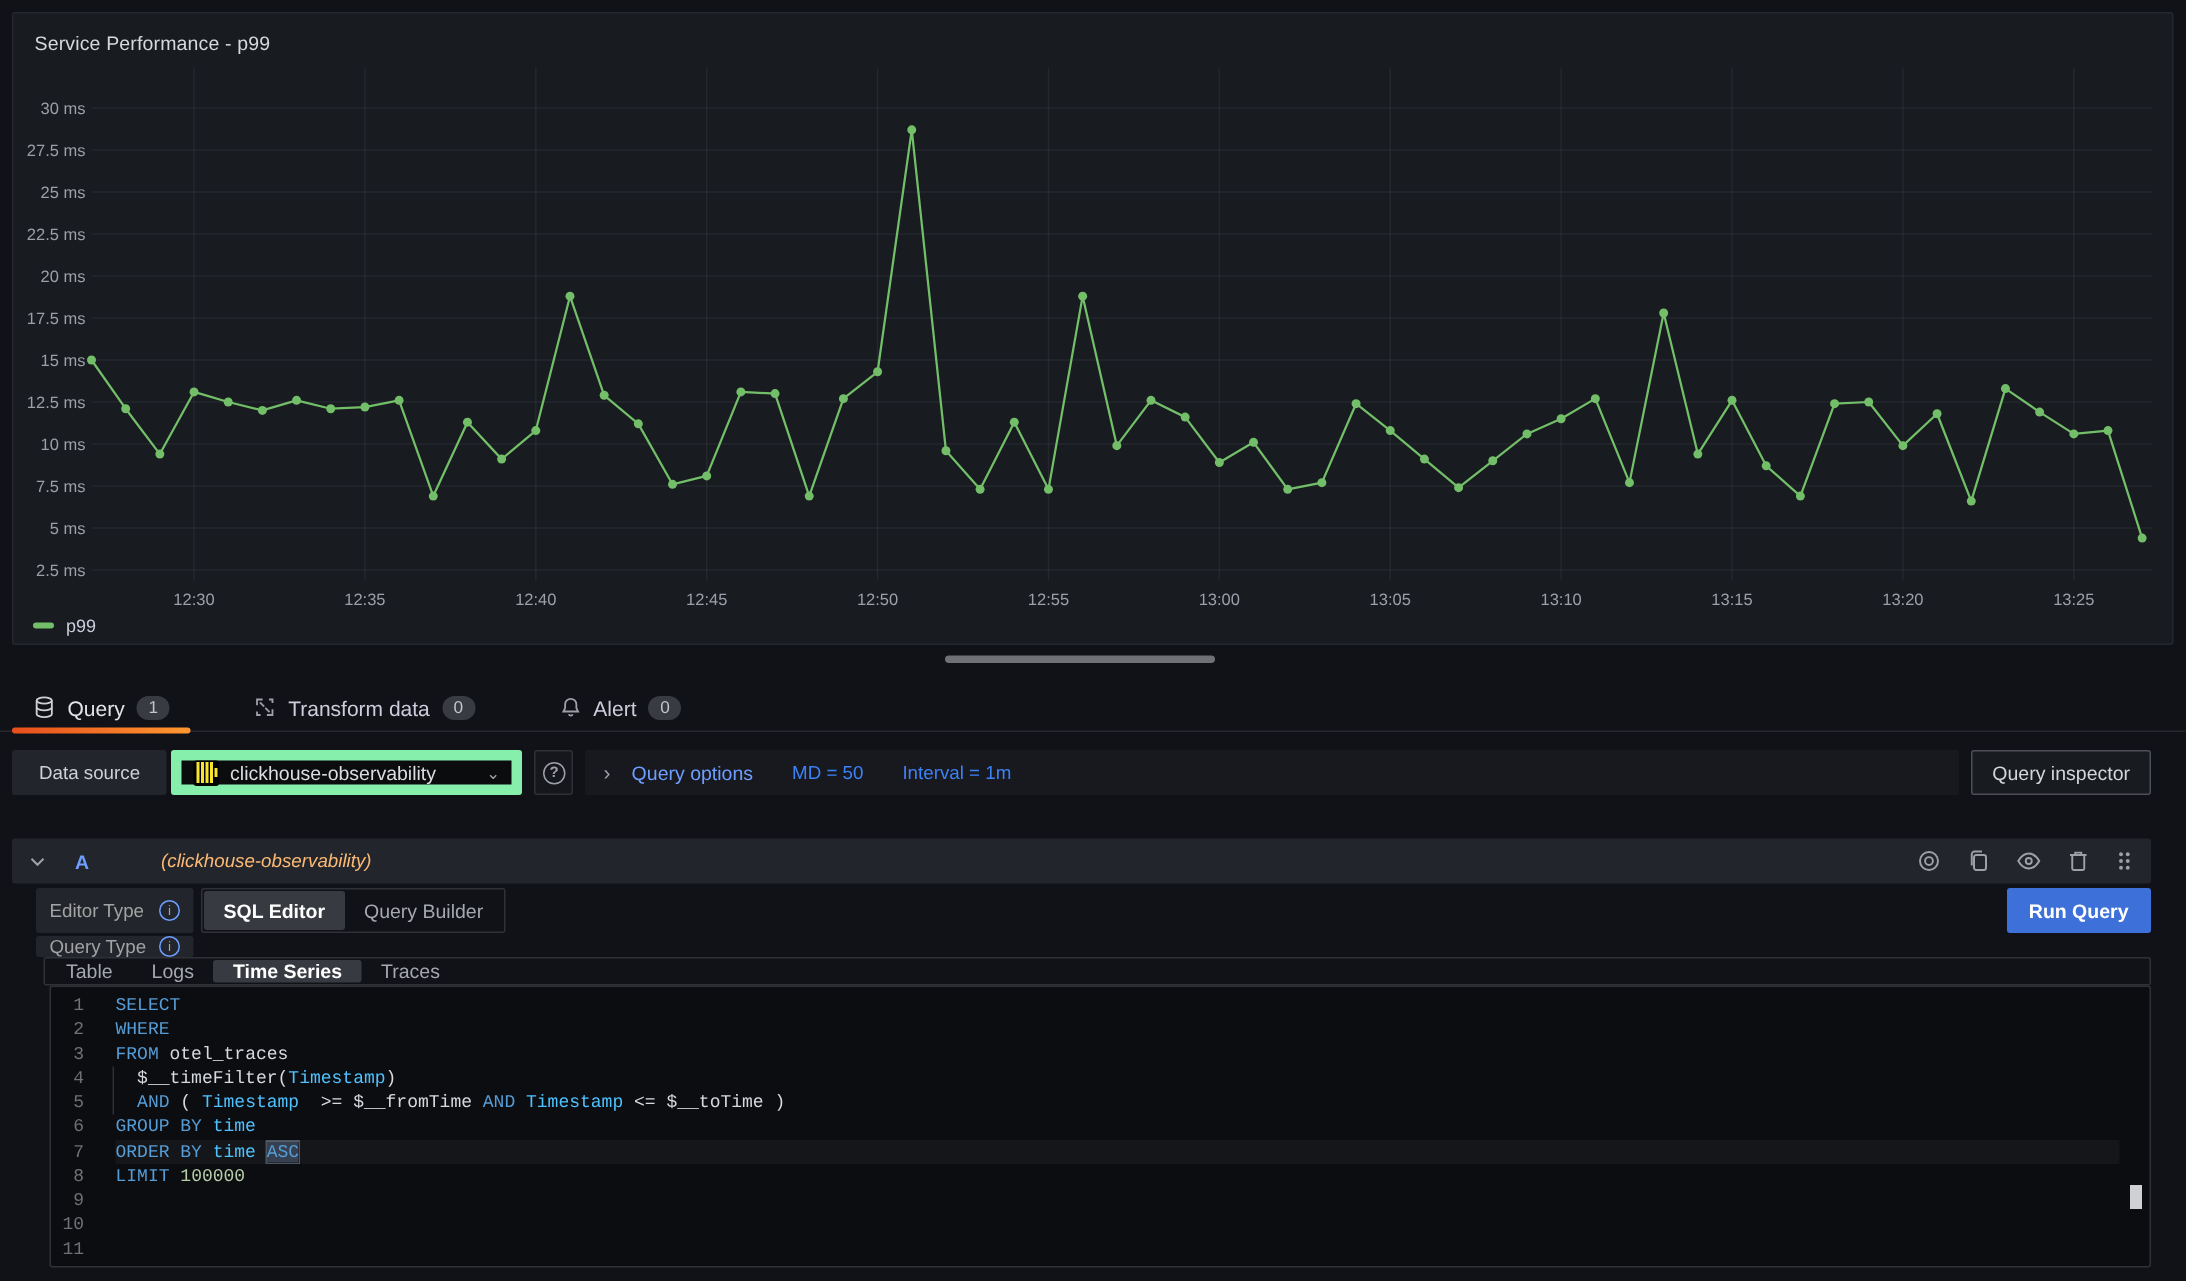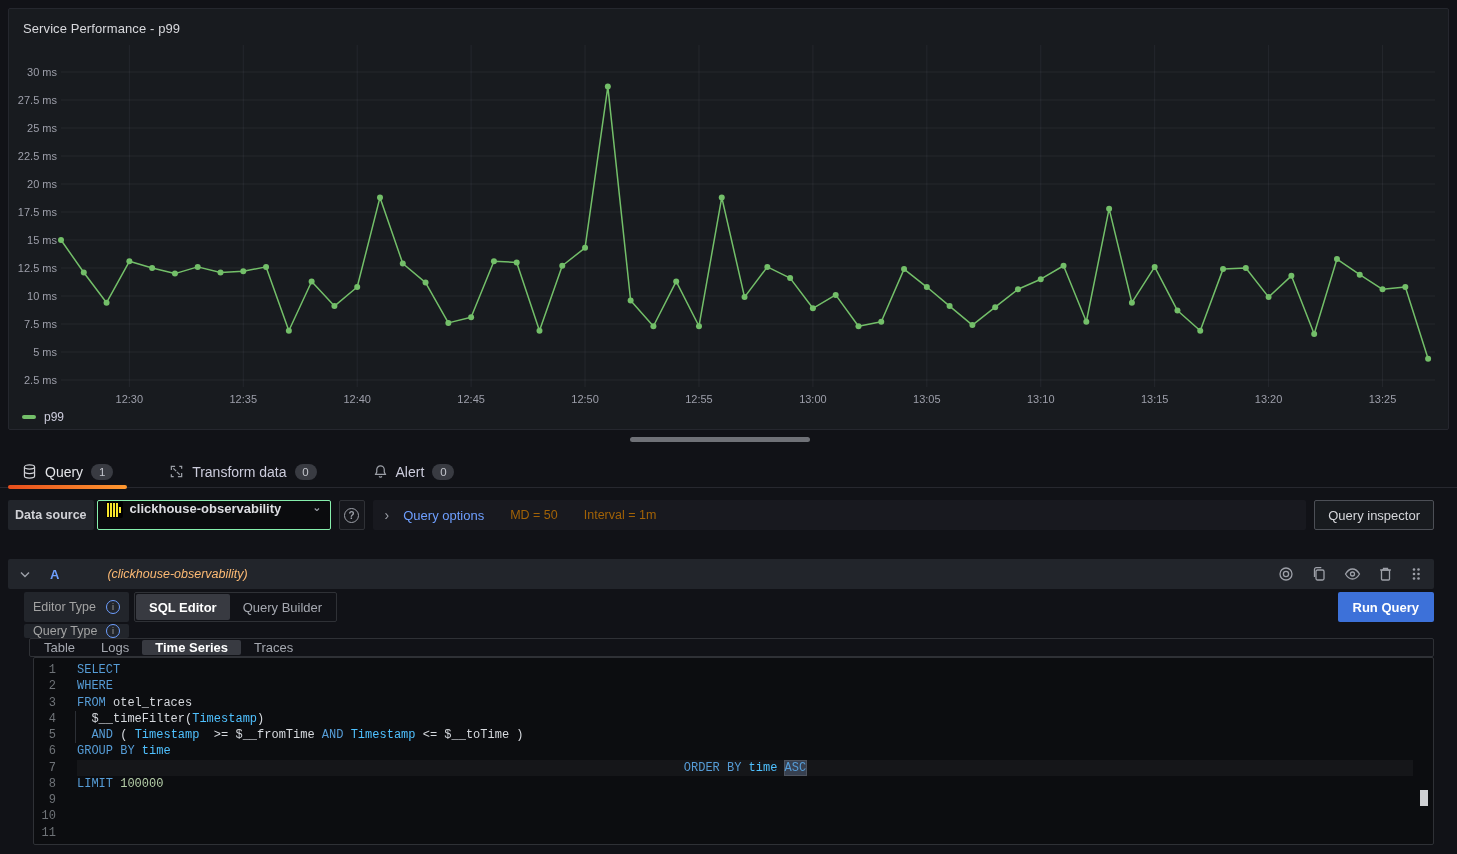--- a/index.html
+++ b/index.html
@@ -28,38 +28,38 @@
   .tab.active::after { content:""; position:absolute; left:0; right:0; bottom:-1px; height:4px;
     border-radius:2px; background:linear-gradient(90deg,#e84e1c,#ff9830); }
   .tab .ticon { display:flex; }
   .badge { min-width:22px; height:16px; padding:0 7px; border-radius:8px; background:#393b42;
     color:#c3c5cc; font-size:11.5px; display:flex; align-items:center; justify-content:center; }
 
   
   .toolbar { position:absolute; left:8px; top:500px; width:1426px; height:30px;
     display:flex; align-items:stretch; }
   .ds-label { background:#22252b; border-radius:2px; display:flex; align-items:center;
-    padding:0 7px; font-size:12.5px; font-weight:700; color:#d0d1d6; }
-  .ds-select { margin-left:3px; width:234px; background:#0b0c0e; border:1px solid #86efac;
-    border-radius:2px; display:flex; align-items:flex-start; padding:0 8px; gap:7px; cursor:pointer;font-weight:bold; }
+    padding:0 18px; font-size:12.5px; font-weight:400; color:#d0d1d6; }
+  .ds-select { margin-left:3px; width:234px; background:#0b0c0e; border:7px solid #86efac;
+    border-radius:2px; display:flex; align-items:center; padding:0 8px; gap:7px; cursor:pointer; }
   .ds-select .name { flex:1; font-size:13px; color:#dcdde1; white-space:nowrap; overflow:hidden; }
   .ch-logo { width:17px; height:17px; background:#000; border-radius:2px; display:flex; gap:1px;
     padding:1.5px; }
   .ch-logo i { flex:1; background:#f6e52c; }
   .ch-logo i.short { align-self:center; height:6px; }
   .chev { color:#9da0a8; font-size:11px; }
   .help-btn { margin-left:8px; width:26px; background:#16171c; border:1px solid #2f3136;
     border-radius:2px; display:flex; align-items:center; justify-content:center; cursor:pointer; }
   .help-circle { width:15px; height:15px; border:1.4px solid #9da0a8; border-radius:50%;
     color:#9da0a8; font-size:10px; font-weight:700; display:flex; align-items:center; justify-content:center; }
   .opts-bar { margin-left:8px; flex:1; background:rgba(204,204,220,.04); border-radius:2px;
     display:flex; align-items:center; padding:0 12px; gap:0; }
   .opts-chev { color:#9da0a8; font-size:14px; cursor:pointer; }
   .opts-link { margin-left:14px; color:#6e9fff; font-size:13px; font-weight:500; cursor:pointer; }
-  .opts-meta { margin-left:26px; color:#a16207; font-size:12.5px; }
+  .opts-meta { margin-left:26px; color:#3b82f6; font-size:12.5px; }
   .btn-secondary { margin-left:8px; background:#181b1f; border:1px solid #4c4f56; border-radius:2px;
     color:#d5d6da; font-size:13px; font-weight:500; padding:0 13px; display:flex; align-items:center;
     cursor:pointer; white-space:nowrap; }
 
   
   .qheader { position:absolute; left:8px; top:559px; width:1426px; height:30px; background:#22252b;
     border-radius:2px; display:flex; align-items:center; padding:0 12px; cursor:pointer; }
   .qheader .collapse { color:#9da0a8; display:flex; }
   .qheader .refid { margin-left:20px; color:#6e9fff; font-size:13px; font-weight:600; }
   .qheader .hint { margin-left:48px; color:#fdba74; font-size:12.5px; font-style:italic; }
@@ -86,21 +86,21 @@
   
   .editor { position:absolute; left:33px; top:657px; width:1401px; height:188px;
     background:#0c0d10; border:1px solid #2f3136; border-radius:2px; padding-top:4px;
     font-family:"Liberation Mono","DejaVu Sans Mono",monospace; font-size:12px; cursor:text; }
   .gutter { position:absolute; left:0; top:4px; width:22px; }
   .gutter div { height:16.25px; line-height:16.25px; text-align:right; color:#6e7277; }
   .lines { margin-left:43px; margin-right:20px; position:relative; }
   .code-row { position:relative; height:16.25px; line-height:16.25px; white-space:pre; color:#d6d9de; }
   .code-row.ind::before { content:""; position:absolute; left:-2px; top:0; bottom:0; width:1px;
     background:#2c2f35; }
-  .code-row.cur { background:rgba(255,255,255,.04);text-align:center; }
+  .code-row.cur { background:rgba(255,255,255,.04); }
   .tok.k { color:#569cd6; }
   .tok.t { color:#4fc1ff; }
   .tok.n { color:#b5cea8; }
   .tok.d { color:#d6d9de; }
   .tok.sel { background:rgba(110,135,170,.38); box-shadow:0 0 0 1px rgba(185,200,225,.35); }
   .ovr-cursor { position:absolute; right:5px; top:132px; width:8px; height:16px; background:#cfd0d4; }
 
   svg.icon { display:block; }
 </style>
 </head>

